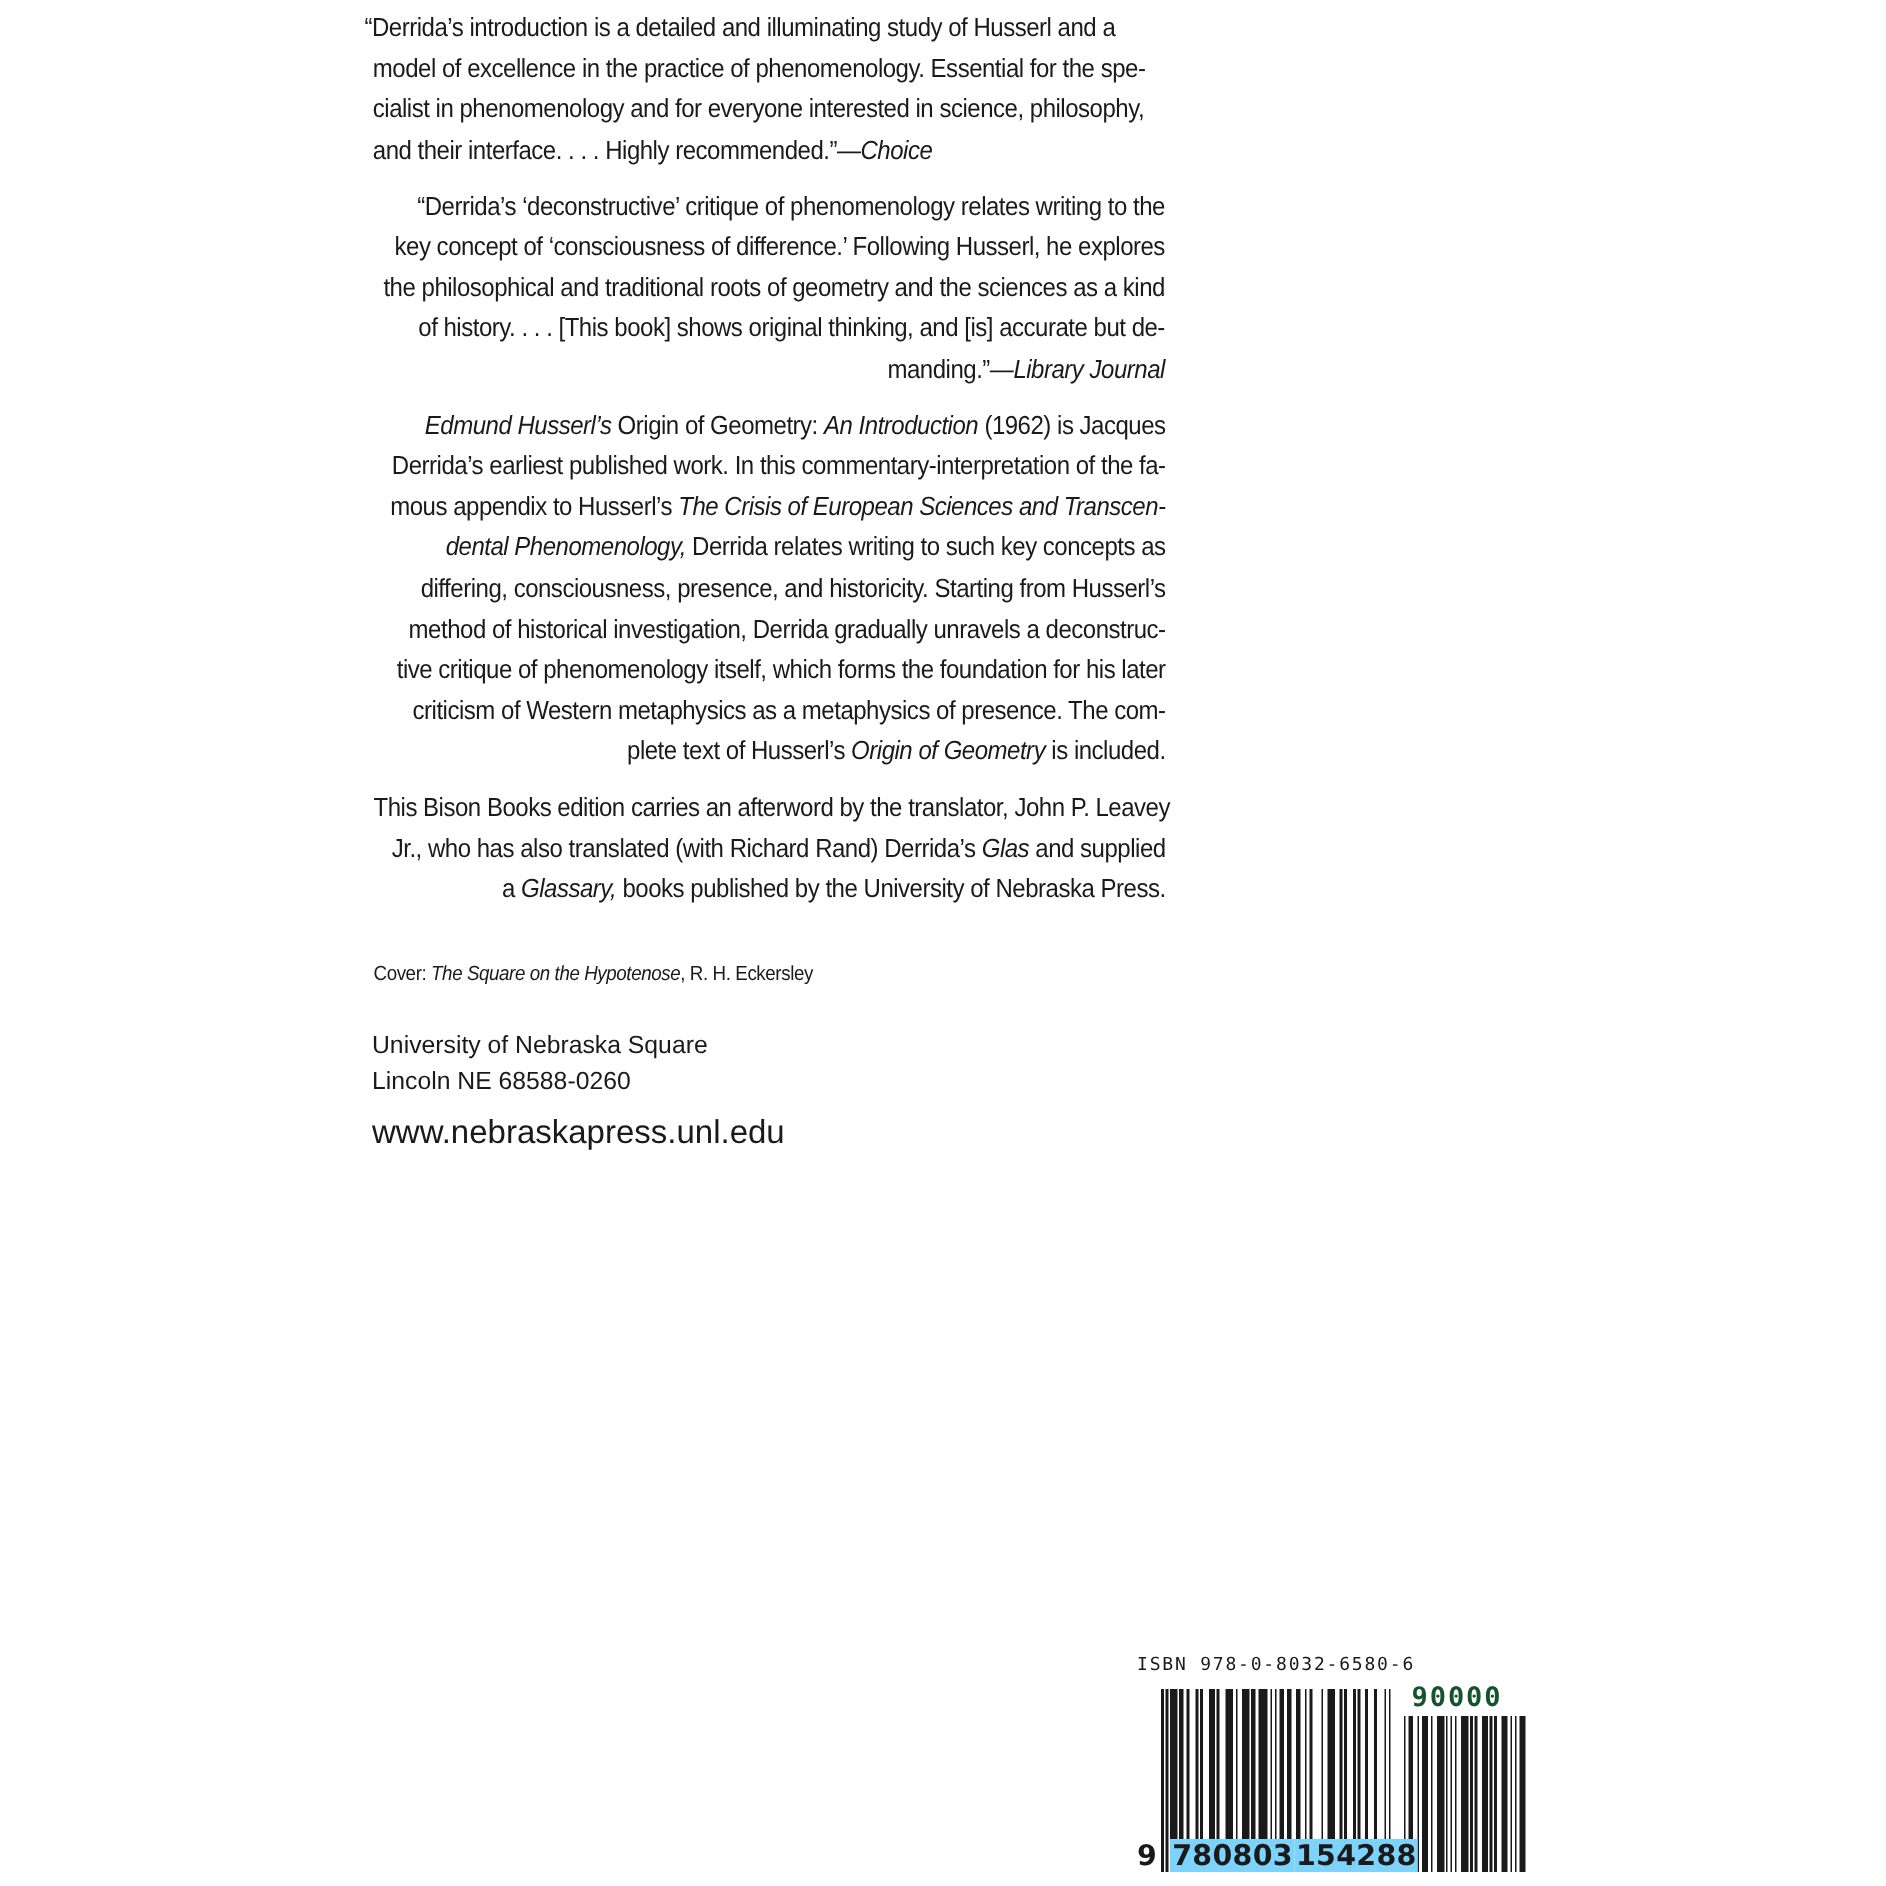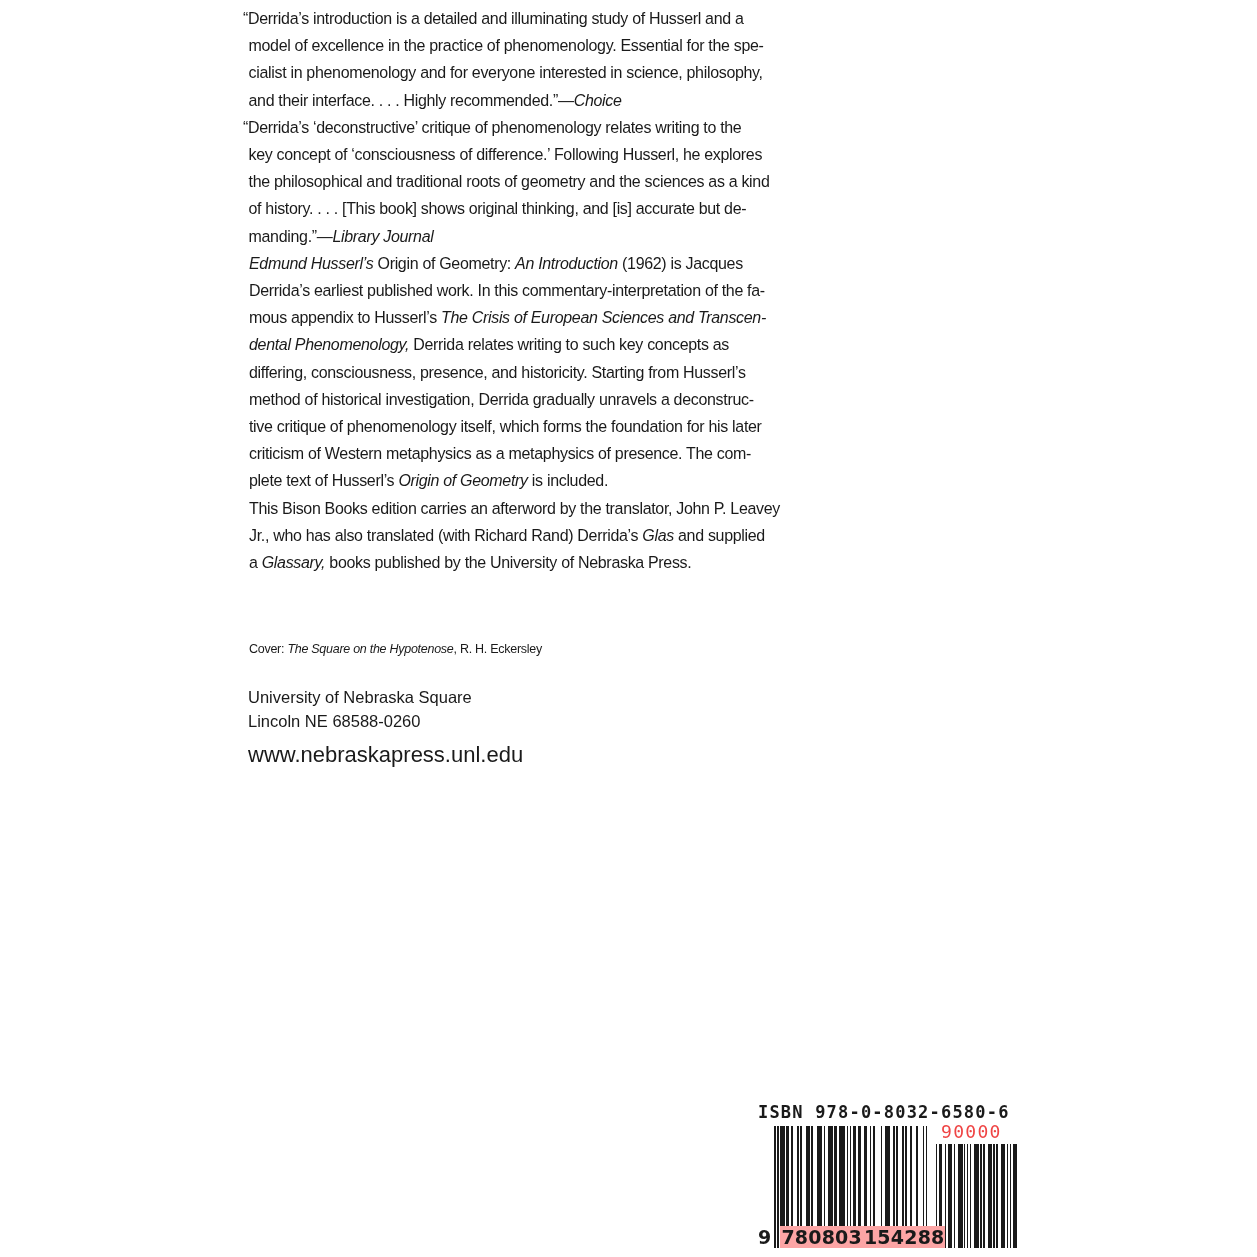--- a/index.html
+++ b/index.html
@@ -29,21 +29,21 @@
     display: block;
     font-size: 17.4px;
     line-height: 27.2px;
     white-space: nowrap;
     letter-spacing: -0.35px;
     transform: scaleX(0.92);
     transform-origin: left center;
   }
   .quote .line { padding-left: 6px; }
   .quote .line.first { padding-left: 0; }
-  .para + .para { margin-top: 0; }
+  .para + .para { margin-top: 10px; text-align: right; }
   .p-desc { padding-left: 6px; }
   .p-bison { padding-left: 6px; }
   em, i { font-style: italic; }
   .cover-credit {
     position: absolute;
     left: 249px;
     top: 641px;
     font-size: 13.6px;
     letter-spacing: -0.3px;
     white-space: nowrap;
@@ -72,35 +72,35 @@
     left: 758px;
     top: 1102px;
     width: 260px;
     height: 150px;
   }
   .isbn-label {
     position: absolute;
     left: 0;
     top: 0;
     font-family: "DejaVu Sans Mono", monospace;
-    font-size: 17px;
-    font-weight: bold;
+    font-size: 12px;
+    font-weight: normal;
     letter-spacing: 1.2px;
     white-space: nowrap;
     color: #1a1a1a;
   }
   .price-code {
     position: absolute;
     left: 183px;
     top: 19px;
     font-family: "DejaVu Sans Mono", monospace;
     font-size: 18px;
-    font-weight: normal;
+    font-weight: bold;
     letter-spacing: 1.3px;
-    color: #ef4444;
+    color: #14532d;
   }
   .bars {
     position: absolute;
     display: flex;
     align-items: flex-start;
   }
   .bars-main {
     left: 16px;
     top: 24px;
     height: 122px;
@@ -120,21 +120,21 @@
     left: 0;
     top: 124px;
     font-family: "DejaVu Sans", sans-serif;
     font-size: 19px;
     font-weight: bold;
     color: #1a1a1a;
     white-space: nowrap;
     letter-spacing: 0.2px;
   }
   .ean-digits .first-digit { margin-right: 9px; }
-  .ean-digits .group { background: #fca5a5; padding: 0 1px; }
+  .ean-digits .group { background: #7dd3fc; padding: 0 1px; }
 </style>
 </head>
 <body>
 
 <div class="cover-text">
 
   <p class="para quote">
       <span class="line first">“Derrida’s introduction is a detailed and illuminating study of Husserl and a</span>
       <span class="line">model of excellence in the practice of phenomenology. Essential for the spe-</span>
       <span class="line">cialist in phenomenology and for everyone interested in science, philosophy,</span>

